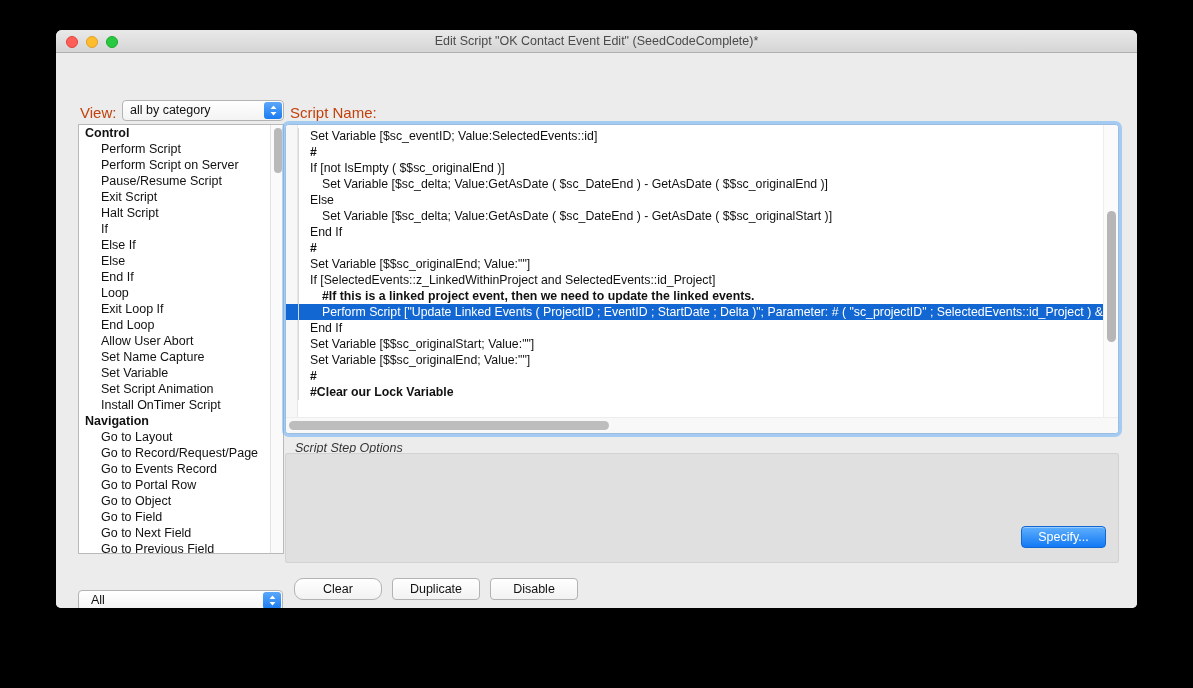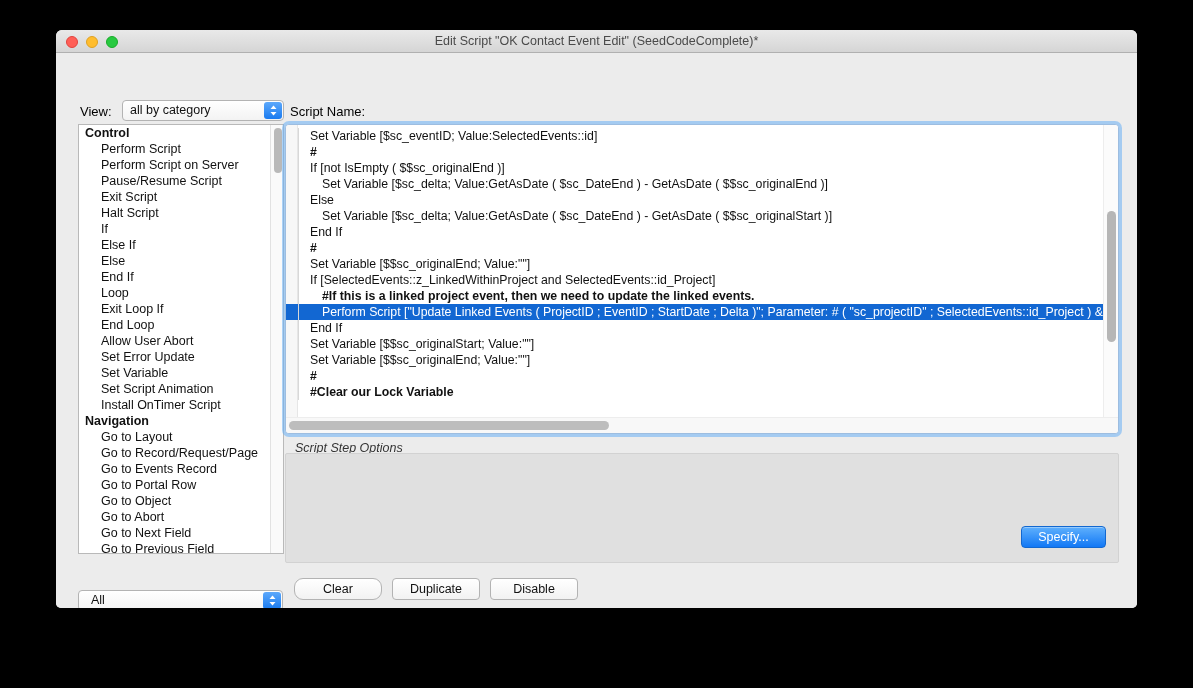--- a/index.html
+++ b/index.html
@@ -42,21 +42,21 @@
     width: 12px; height: 12px; border-radius: 50%;
   }
   .traffic.close { left: 10px; background: #ff5f57; border: 1px solid #e0443e; }
   .traffic.min   { left: 30px; background: #ffbd2e; border: 1px solid #dea123; }
   .traffic.max   { left: 50px; background: #28c940; border: 1px solid #1aab29; }
 
   
   #content { position: relative; height: 555px; background: #ececec; }
 
   
-  .lbl { font-size: 13px; color: #000000; }
+  .lbl { font-size: 15px; color: #c2410c; }
 
   #view-label { position: absolute; left: 24px; top: 51px; }
   #view-select {
     position: absolute; left: 66px; top: 47px;
     width: 162px; height: 21px;
     background: linear-gradient(to bottom, #ffffff 0%, #f3f3f3 100%);
     border: 1px solid #b3b3b3;
     border-radius: 4px;
     font-size: 12.5px; color: #111;
     padding-left: 7px; line-height: 19px;
@@ -256,31 +256,31 @@
           <div class="si">Exit Script</div>
           <div class="si">Halt Script</div>
           <div class="si">If</div>
           <div class="si">Else If</div>
           <div class="si">Else</div>
           <div class="si">End If</div>
           <div class="si">Loop</div>
           <div class="si">Exit Loop If</div>
           <div class="si">End Loop</div>
           <div class="si">Allow User Abort</div>
-          <div class="si">Set Error Update</div>
+          <div class="si">Set Name Capture</div>
           <div class="si">Set Variable</div>
           <div class="si">Set Script Animation</div>
           <div class="si">Install OnTimer Script</div>
           <div class="si group">Navigation</div>
           <div class="si">Go to Layout</div>
           <div class="si">Go to Record/Request/Page</div>
           <div class="si">Go to Events Record</div>
           <div class="si">Go to Portal Row</div>
           <div class="si">Go to Object</div>
-          <div class="si">Go to Abort</div>
+          <div class="si">Go to Field</div>
           <div class="si">Go to Next Field</div>
           <div class="si">Go to Previous Field</div>
         </div>
       <div id="sidebar-scroll">
         <div id="sidebar-thumb"></div>
       </div>
     </div>
 
     <div id="compat-label">Show Compatibility</div>
     <div id="compat-select">

